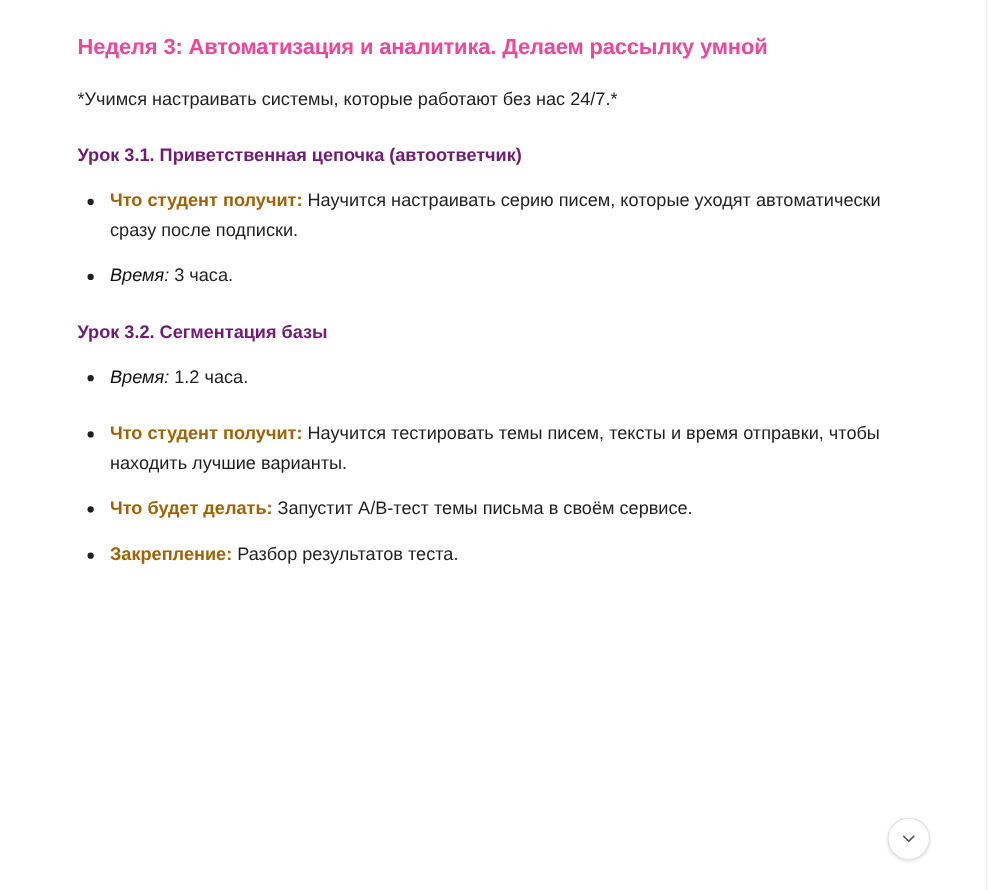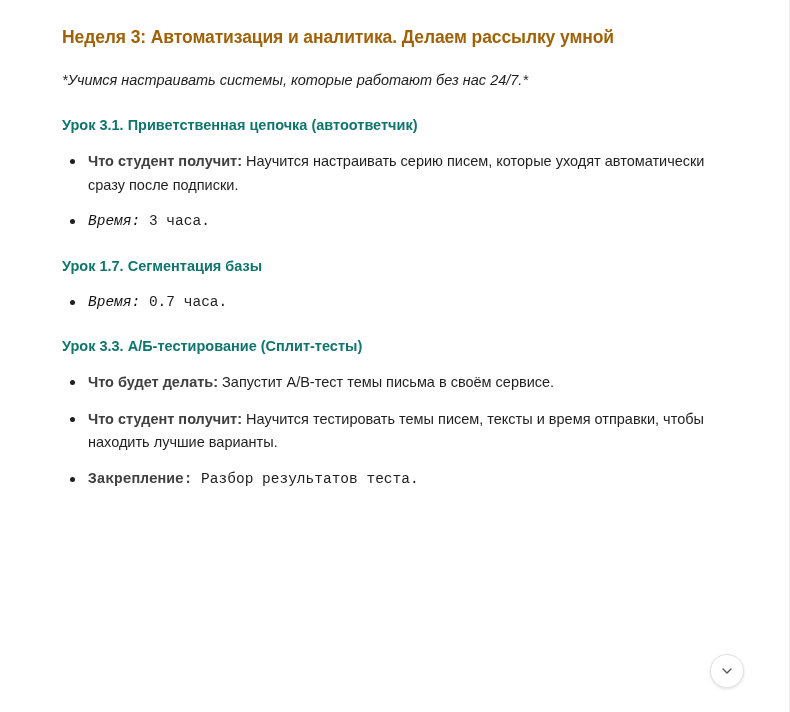--- a/index.html
+++ b/index.html
@@ -16,69 +16,67 @@
     position: relative;
   }
   .page {
     padding: 26px 62px 0 62px;
     box-sizing: border-box;
     width: 790px;
   }
   .doc-title {
     font-size: 17.5px;
     font-weight: bold;
-    color: #a16207;
+    color: #ec4899;
     line-height: 1.35;
     margin: 0 0 20px 0;
     letter-spacing: -0.1px;
   }
   .subtitle {
     font-size: 14.5px;
     color: #1f1f1f;
     margin: 0 0 24px 0;
     line-height: 1.5;
-    font-style: italic;
   }
   .lesson-heading {
     font-size: 14.5px;
     font-weight: bold;
-    color: #0f766e;
+    color: #701a75;
     margin: 0 0 14px 0;
     line-height: 1.45;
   }
   ul.bullets {
     list-style: none;
     margin: 0 0 22px 0;
     padding: 0;
   }
   ul.bullets li {
     position: relative;
     padding-left: 26px;
     margin-bottom: 13px;
     font-size: 14.5px;
     line-height: 1.62;
     color: #1f1f1f;
   }
   ul.bullets li:last-child {
     margin-bottom: 0;
-    font-family: Liberation Mono, monospace;
   }
   ul.bullets li::before {
     content: "";
     position: absolute;
     left: 8px;
     top: 9px;
     width: 5px;
     height: 5px;
     border-radius: 50%;
     background: #1f1f1f;
   }
   .lbl-bold {
     font-weight: bold;
-    color: #404040;
+    color: #a16207;
   }
   .lbl-italic {
     font-style: italic;
     color: #111111;
   }
   .block { margin-bottom: 6px; }
   .scroll-btn {
     position: absolute;
     right: 46px;
     bottom: 24px;
@@ -118,36 +116,35 @@
       <li>
         <span class="lbl-bold">Что студент получит:</span><span> Научится настраивать серию писем, которые уходят автоматически сразу после подписки.</span>
       </li>
       <li>
         <span class="lbl-italic">Время:</span><span> 3 часа.</span>
       </li>
     </ul>
   </div>
 
   <div class="block">
-    <h2 class="lesson-heading">Урок 1.7. Сегментация базы</h2>
+    <h2 class="lesson-heading">Урок 3.2. Сегментация базы</h2>
     <ul class="bullets">
       <li>
-        <span class="lbl-italic">Время:</span><span> 0.7 часа.</span>
+        <span class="lbl-italic">Время:</span><span> 1.2 часа.</span>
       </li>
     </ul>
   </div>
 
   <div class="block">
-    <h2 class="lesson-heading">Урок 3.3. А/Б-тестирование (Сплит-тесты)</h2>
     <ul class="bullets">
       <li>
-        <span class="lbl-bold">Что будет делать:</span><span> Запустит A/B-тест темы письма в своём сервисе.</span>
+        <span class="lbl-bold">Что студент получит:</span><span> Научится тестировать темы писем, тексты и время отправки, чтобы находить лучшие варианты.</span>
       </li>
       <li>
-        <span class="lbl-bold">Что студент получит:</span><span> Научится тестировать темы писем, тексты и время отправки, чтобы находить лучшие варианты.</span>
+        <span class="lbl-bold">Что будет делать:</span><span> Запустит A/B-тест темы письма в своём сервисе.</span>
       </li>
       <li>
         <span class="lbl-bold">Закрепление:</span><span> Разбор результатов теста.</span>
       </li>
 
     </ul>
   </div>
 
 </div>
 

